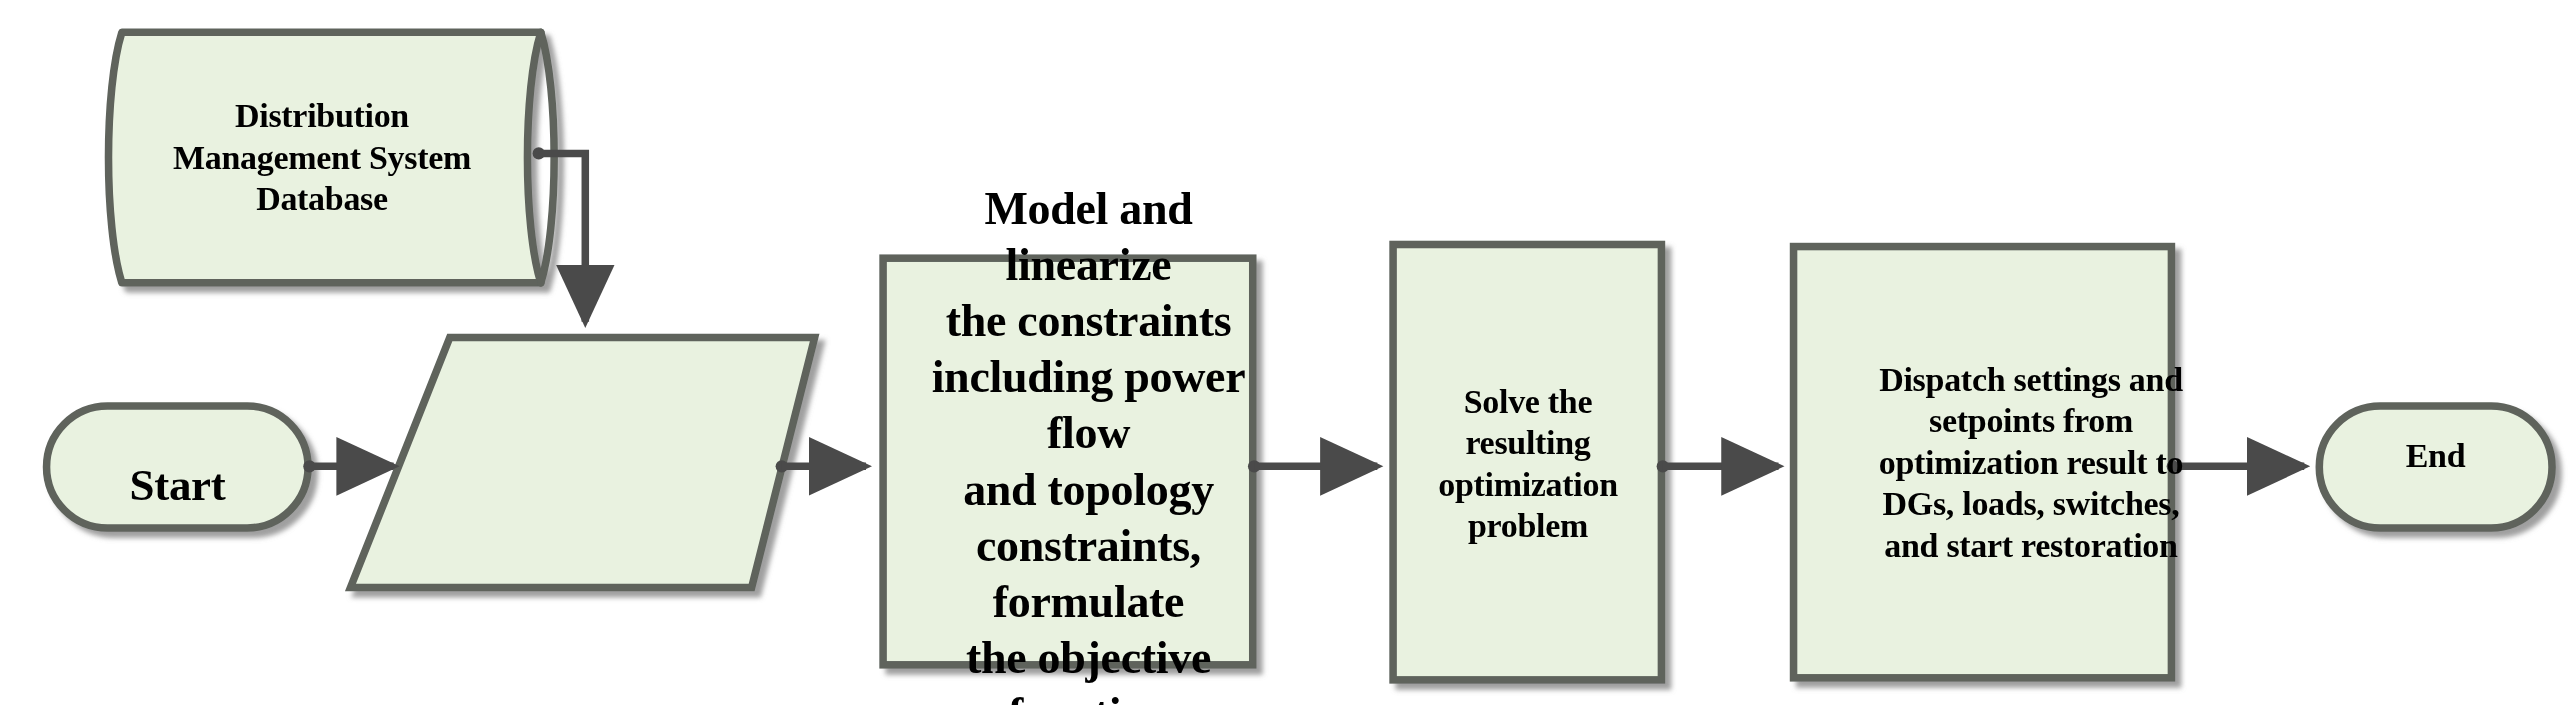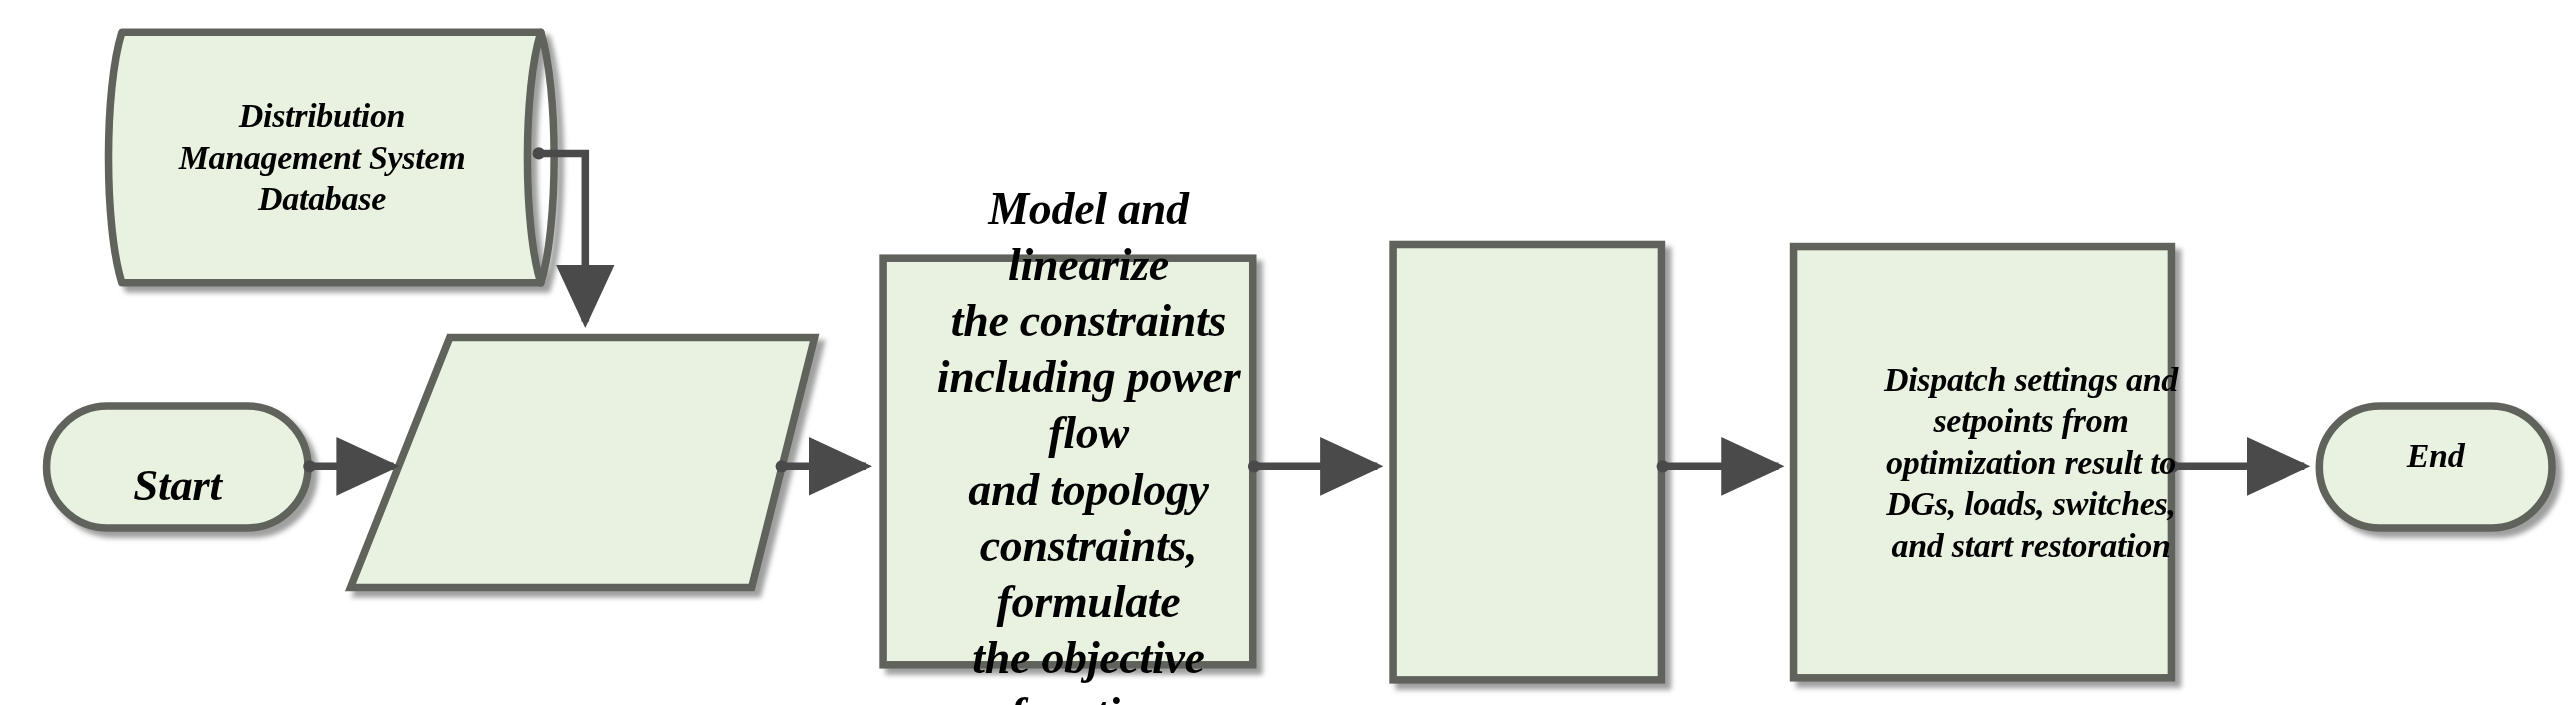--- a/index.html
+++ b/index.html
@@ -8,21 +8,20 @@
     padding: 0;
     background: #ffffff;
   }
   #stage {
     position: relative;
     width: 2576px;
     height: 706px;
     background: #ffffff;
     overflow: hidden;
     font-family: "Liberation Serif", "DejaVu Serif", serif;
-    font-style: italic;
   }
   #flow-svg {
     position: absolute;
     left: 0;
     top: 0;
     width: 2576px;
     height: 706px;
   }
   .node-label {
     position: absolute;
@@ -133,20 +132,24 @@
   <div class="node-label lbl-start">Start</div>
 
 
   <div class="node-label lbl-model">Model and linearize
 the constraints
 including power flow
 and topology
 constraints, formulate
 the objective function</div>
 
+  <div class="node-label lbl-solve">Solve the
+resulting
+optimization
+problem</div>
 
   <div class="node-label lbl-dispatch">Dispatch settings and
 setpoints from
 optimization result to
 DGs, loads, switches,
 and start restoration</div>
 
   <div class="node-label lbl-end">End</div>
 
 </div>

